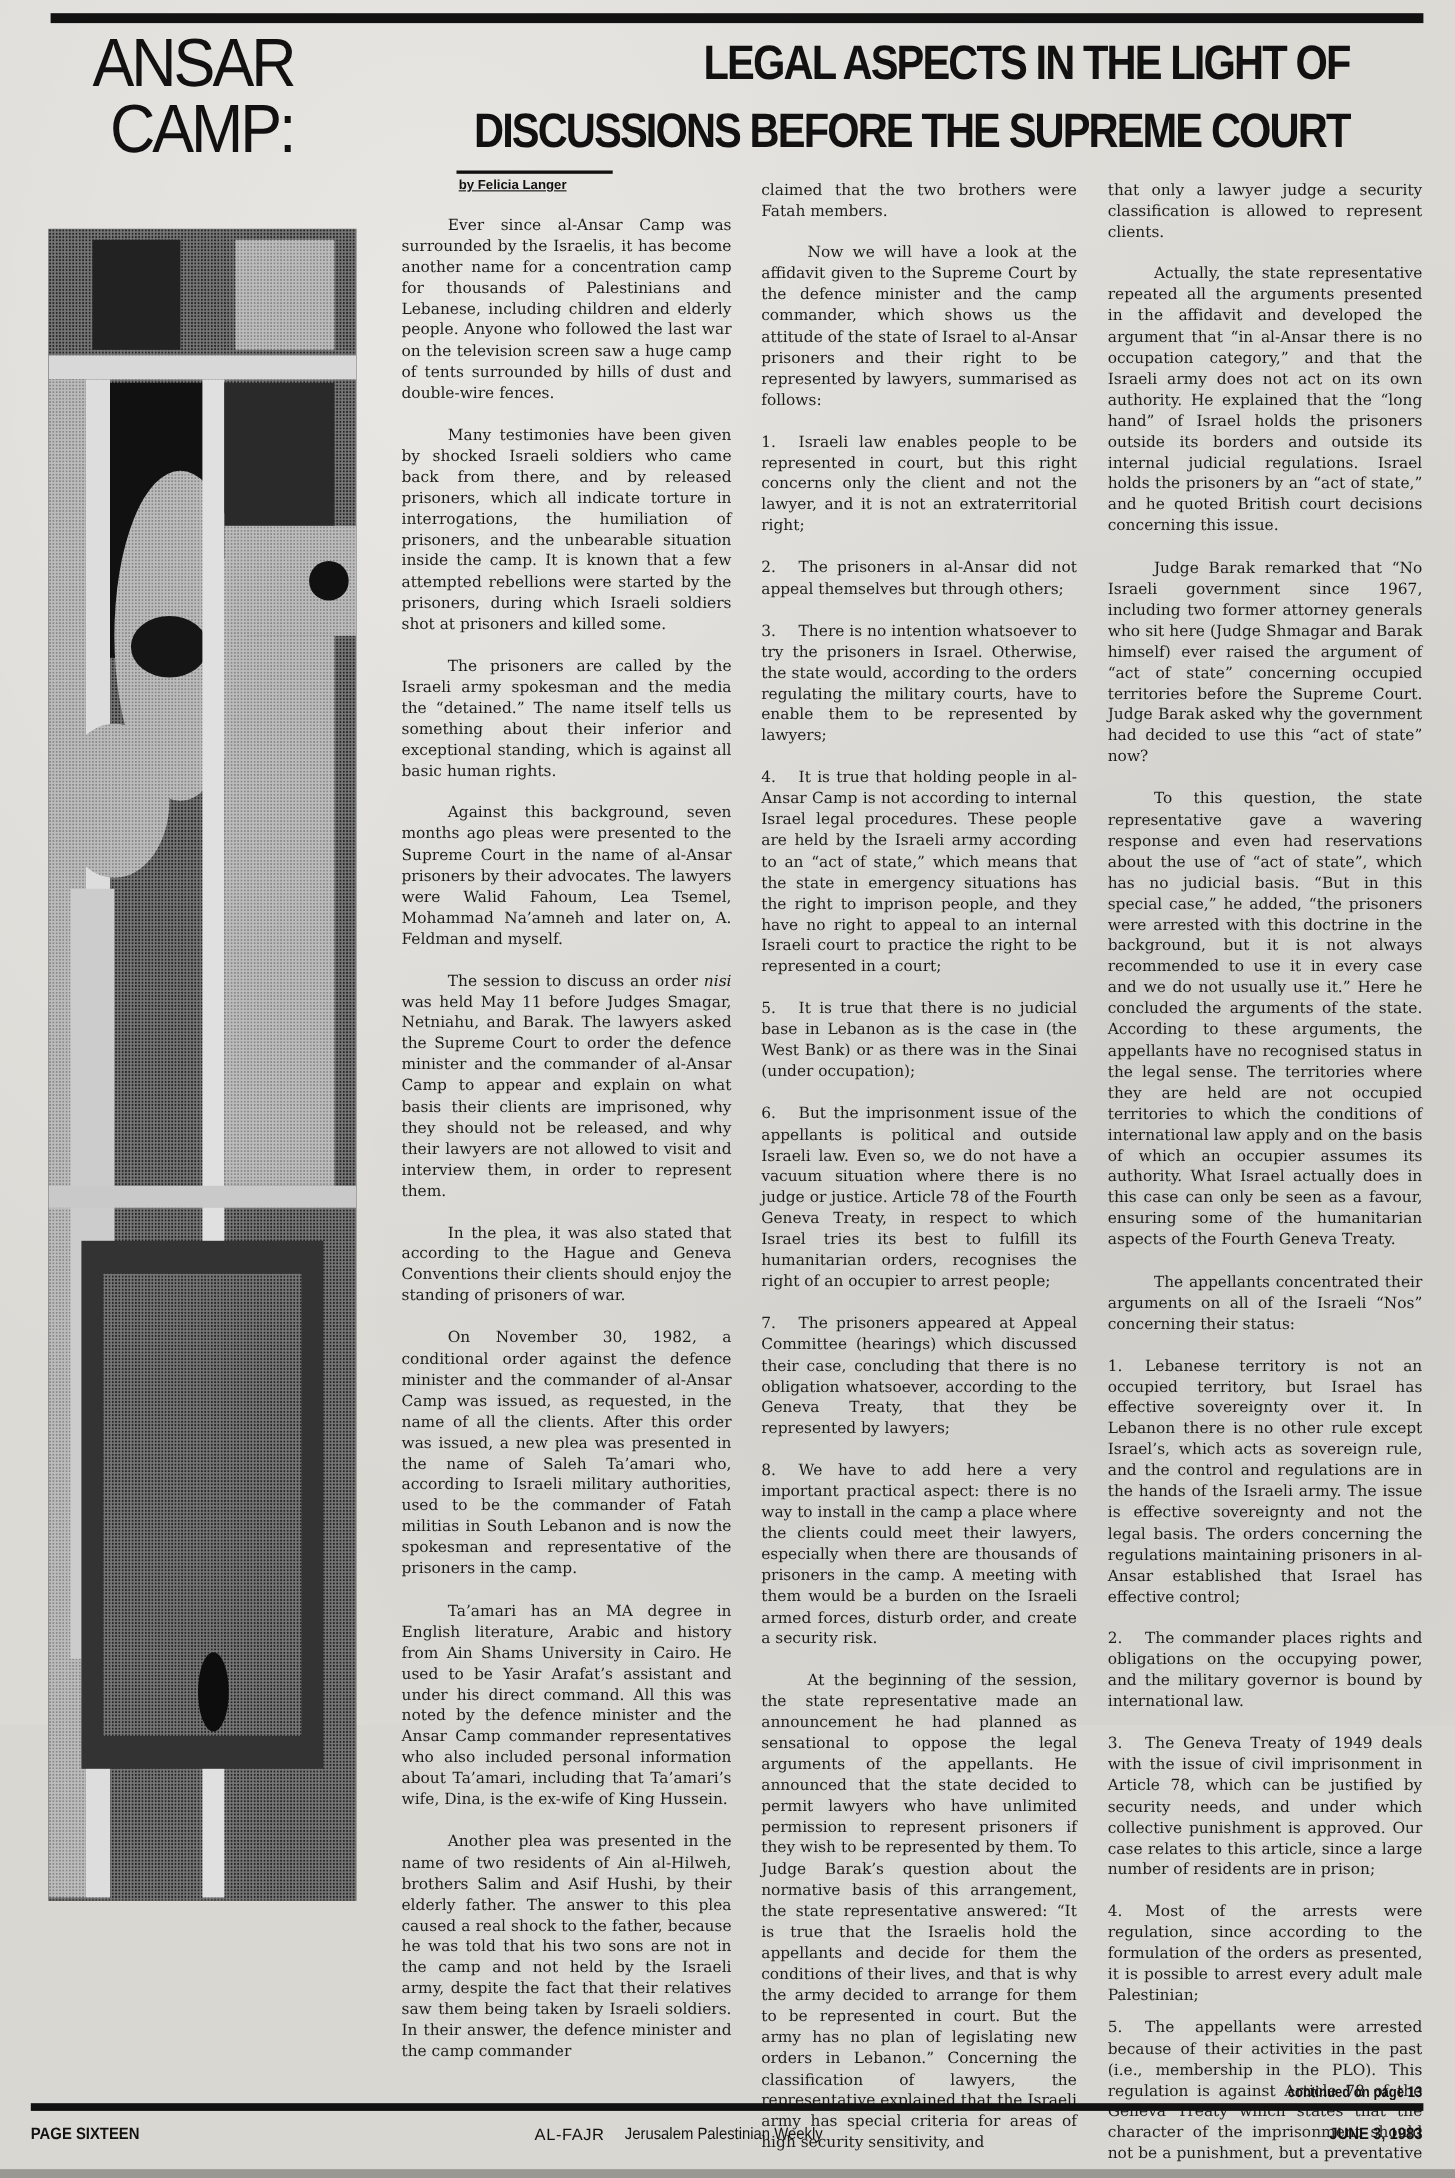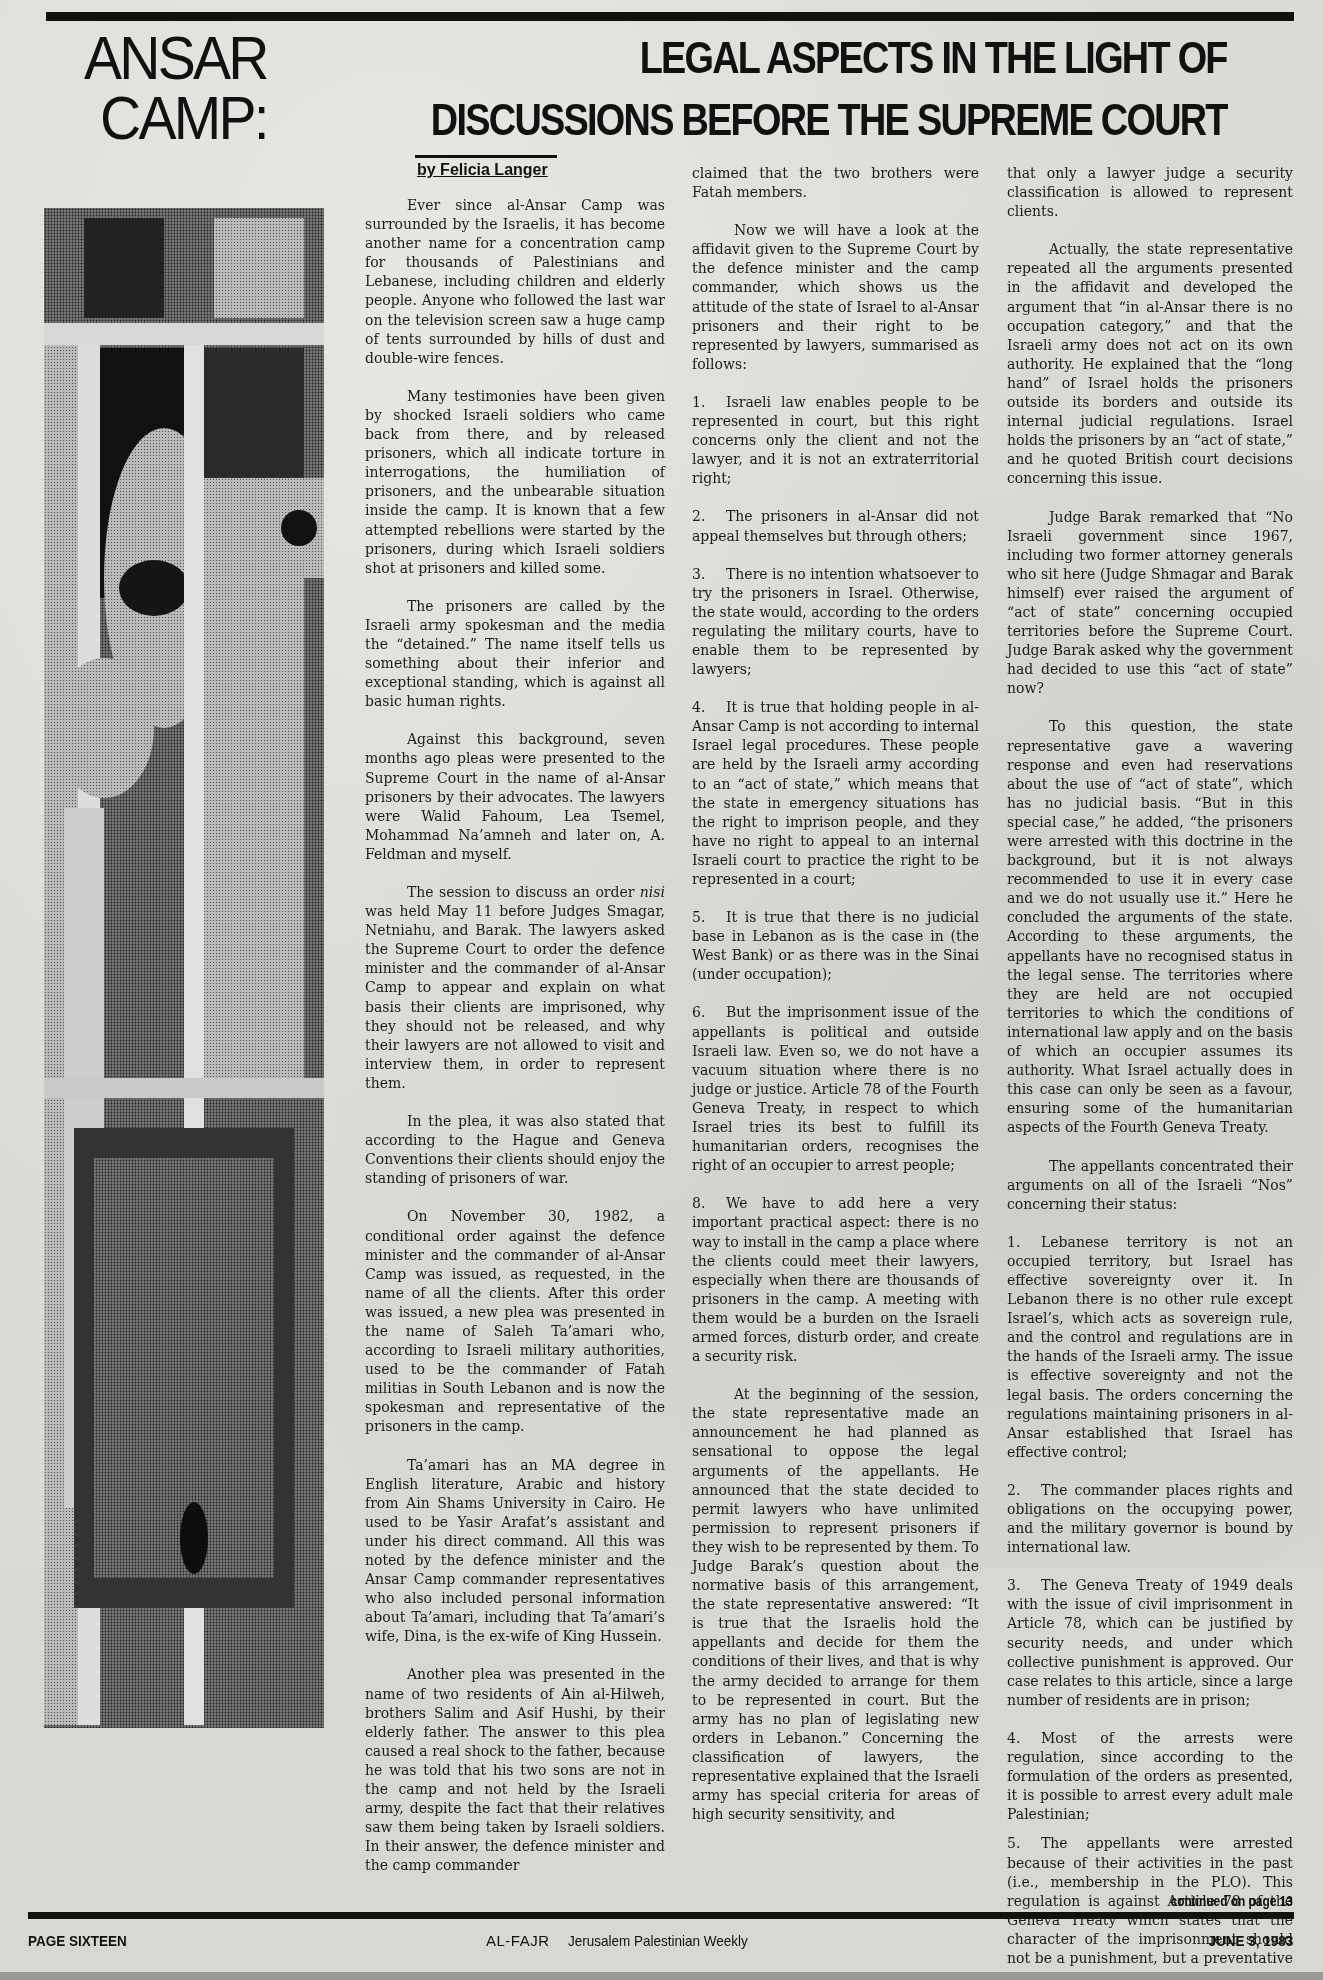--- a/index.html
+++ b/index.html
@@ -37,21 +37,21 @@
   .photo {
     position: absolute; left: 44px; top: 208px; width: 280px; height: 1520px;
     background: #555;
     overflow: hidden;
   }
   .photo svg { width: 100%; height: 100%; display: block; }
 
   .byline-rule { position: absolute; left: 415px; top: 155px; width: 142px; height: 3px; background: #111; }
   .byline {
     position: absolute; left: 417px; top: 161px;
-    font-family: "Liberation Sans", sans-serif; font-weight: 700; font-size: 16px;
+    font-family: "Liberation Sans", sans-serif; font-weight: 700; font-size: 12px;
     text-decoration: underline; color: #111;
   }
   .col {
     position: absolute; font-size: 14px; line-height: 19.1px; text-align: justify; color: #1b1b1b;
   }
   .col p { margin-bottom: 19px; text-indent: 42px; hyphens: auto; }
   .col p.num { text-indent: 0; }
   .col p .n { display: inline-block; width: 34px; }
   .col1 { left: 365px; top: 196px; width: 300px; }
   .col2 { left: 692px; top: 164px; width: 287px; }
@@ -142,20 +142,21 @@
 
   <div class="col col2">
     <p style="text-indent:0">claimed that the two brothers were Fatah members.</p>
     <p>Now we will have a look at the affidavit given to the Supreme Court by the defence minister and the camp commander, which shows us the attitude of the state of Israel to al-Ansar prisoners and their right to be represented by lawyers, summarised as follows:</p>
     <p class="num"><span class="n">1.</span><span>Israeli law enables people to be represented in court, but this right concerns only the client and not the lawyer, and it is not an extraterritorial right;</span></p>
     <p class="num"><span class="n">2.</span><span>The prisoners in al-Ansar did not appeal themselves but through others;</span></p>
     <p class="num"><span class="n">3.</span><span>There is no intention whatsoever to try the prisoners in Israel. Otherwise, the state would, according to the orders regulating the military courts, have to enable them to be represented by lawyers;</span></p>
     <p class="num"><span class="n">4.</span><span>It is true that holding people in al-Ansar Camp is not according to internal Israel legal procedures. These people are held by the Israeli army according to an “act of state,” which means that the state in emergency situations has the right to imprison people, and they have no right to appeal to an internal Israeli court to practice the right to be represented in a court;</span></p>
     <p class="num"><span class="n">5.</span><span>It is true that there is no judicial base in Lebanon as is the case in (the West Bank) or as there was in the Sinai (under occupation);</span></p>
     <p class="num"><span class="n">6.</span><span>But the imprisonment issue of the appellants is political and outside Israeli law. Even so, we do not have a vacuum situation where there is no judge or justice. Article 78 of the Fourth Geneva Treaty, in respect to which Israel tries its best to fulfill its humanitarian orders, recognises the right of an occupier to arrest people;</span></p>
+    <p class="num"><span class="n">7.</span><span>The prisoners appeared at Appeal Committee (hearings) which discussed their case, concluding that there is no obligation whatsoever, according to the Geneva Treaty, that they be represented by lawyers;</span></p>
     <p class="num"><span class="n">8.</span><span>We have to add here a very important practical aspect: there is no way to install in the camp a place where the clients could meet their lawyers, especially when there are thousands of prisoners in the camp. A meeting with them would be a burden on the Israeli armed forces, disturb order, and create a security risk.</span></p>
     <p style="margin-bottom:0">At the beginning of the session, the state representative made an announcement he had planned as sensational to oppose the legal arguments of the appellants. He announced that the state decided to permit lawyers who have unlimited permission to represent prisoners if they wish to be represented by them. To Judge Barak’s question about the normative basis of this arrangement, the state representative answered: “It is true that the Israelis hold the appellants and decide for them the conditions of their lives, and that is why the army decided to arrange for them to be represented in court. But the army has no plan of legislating new orders in Lebanon.” Concerning the classification of lawyers, the representative explained that the Israeli army has special criteria for areas of high security sensitivity, and</p>
   </div>
 
   <div class="col col3">
     <p style="text-indent:0">that only a lawyer judge a security classification is allowed to represent clients.</p>
     <p>Actually, the state representative repeated all the arguments presented in the affidavit and developed the argument that “in al-Ansar there is no occupation category,” and that the Israeli army does not act on its own authority. He explained that the “long hand” of Israel holds the prisoners outside its borders and outside its internal judicial regulations. Israel holds the prisoners by an “act of state,” and he quoted British court decisions concerning this issue.</p>
     <p>Judge Barak remarked that “No Israeli government since 1967, including two former attorney generals who sit here (Judge Shmagar and Barak himself) ever raised the argument of “act of state” concerning occupied territories before the Supreme Court. Judge Barak asked why the government had decided to use this “act of state” now?</p>
     <p>To this question, the state representative gave a wavering response and even had reservations about the use of “act of state”, which has no judicial basis. “But in this special case,” he added, “the prisoners were arrested with this doctrine in the background, but it is not always recommended to use it in every case and we do not usually use it.” Here he concluded the arguments of the state. According to these arguments, the appellants have no recognised status in the legal sense. The territories where they are held are not occupied territories to which the conditions of international law apply and on the basis of which an occupier assumes its authority. What Israel actually does in this case can only be seen as a favour, ensuring some of the humanitarian aspects of the Fourth Geneva Treaty.</p>
     <p>The appellants concentrated their arguments on all of the Israeli “Nos” concerning their status:</p>

